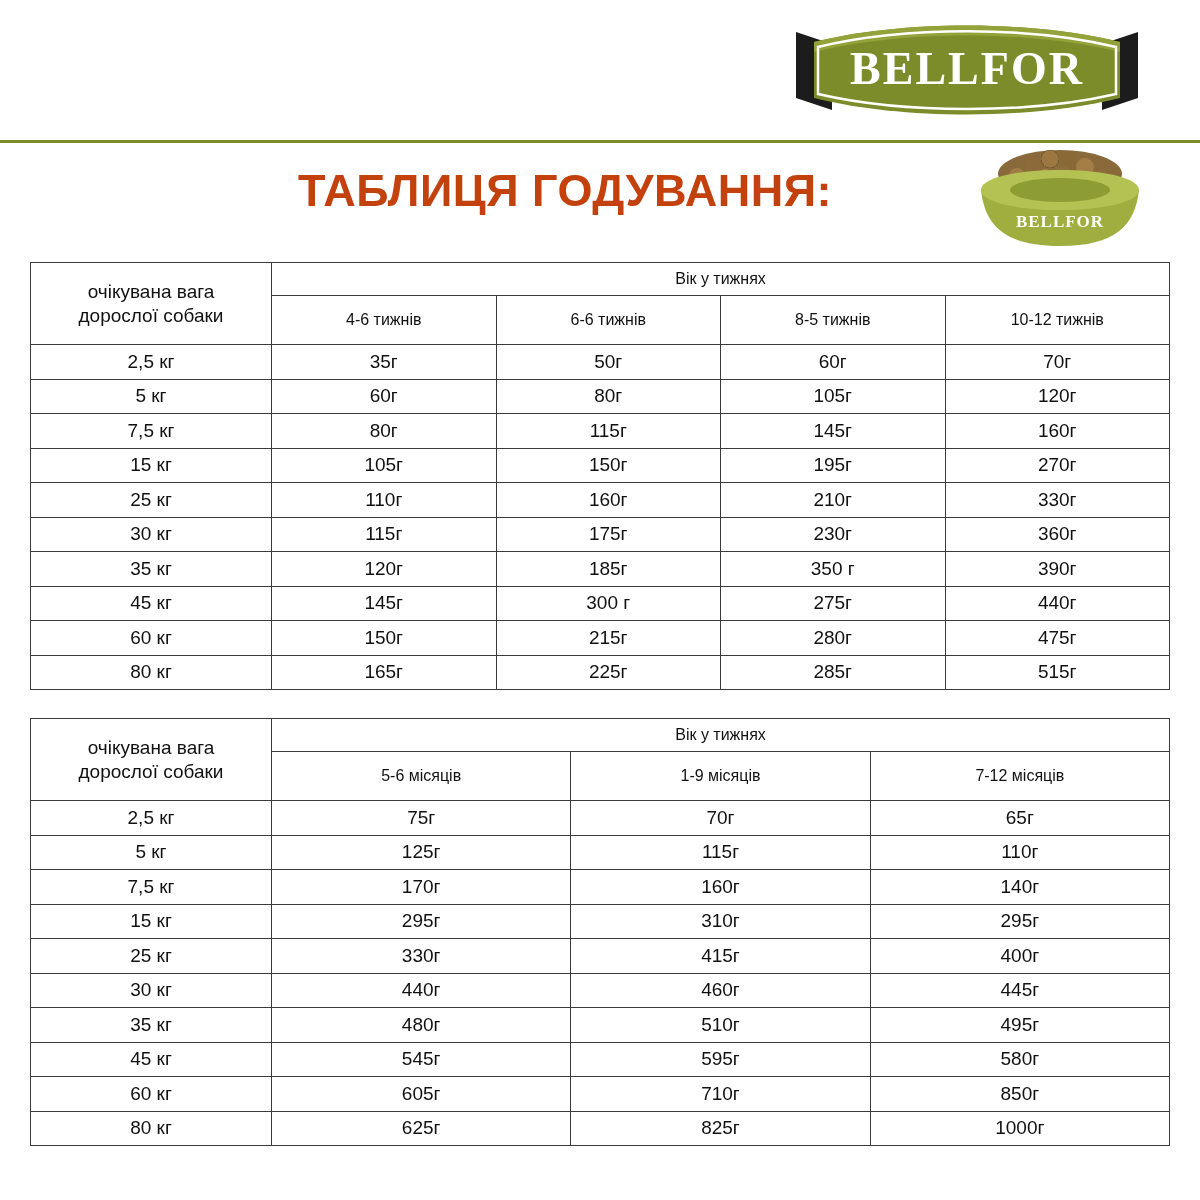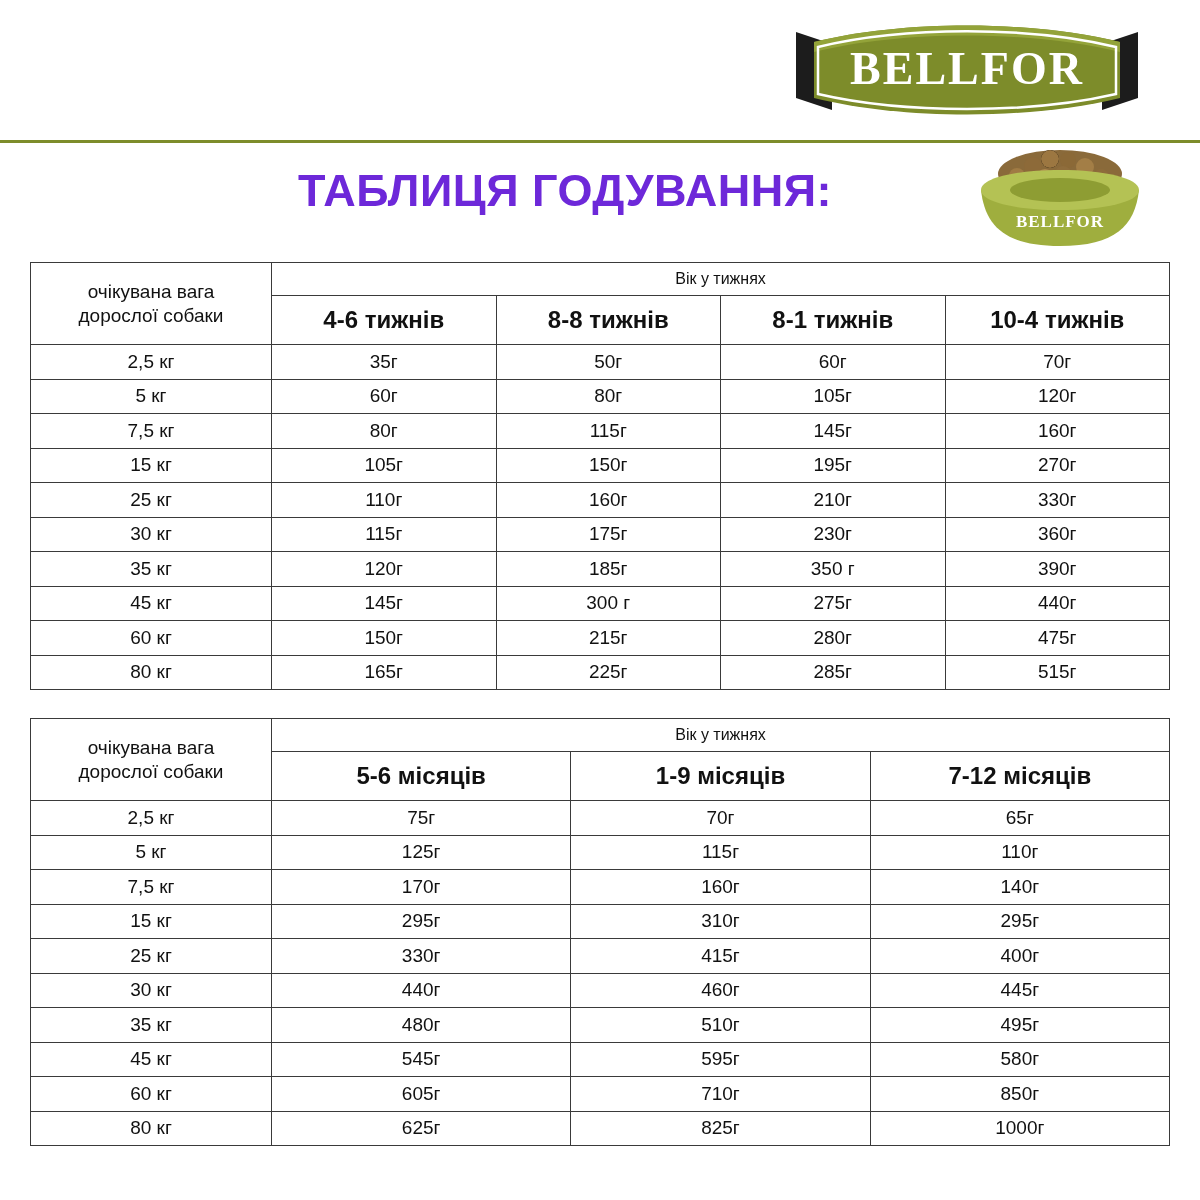--- a/index.html
+++ b/index.html
@@ -39,21 +39,21 @@
   
   .title {
     position: absolute;
     left: 0;
     top: 165px;
     width: 1200px;
     text-align: center;
     font-size: 45px;
     font-weight: bold;
     letter-spacing: 0.5px;
-    color: #6d28d9;
+    color: #c2410c;
     padding-right: 70px;
     box-sizing: border-box;
   }
 
   
   .bowl-wrap {
     position: absolute;
     right: 35px;
     top: 128px;
     width: 210px;
@@ -92,22 +92,21 @@
     line-height: 1.25;
     padding: 4px 6px;
     vertical-align: middle;
   }
   .group-head {
     height: 32px;
     font-size: 16px;
   }
   .sub-head {
     height: 48px;
-    font-size: 24px;
-    font-weight: bold;
+    font-size: 16px;
   }
   .weight-col { width: 228px; }
   tbody td { height: 33.5px; }
 </style>
 </head>
 <body>
 
 <div class="top-band">
   <div class="logo-wrap">
     <svg class="logo-svg" viewBox="0 0 350 112" width="350" height="112" aria-hidden="true">
@@ -155,23 +154,23 @@
     <thead>
       <tr>
         <th class="weight-col corner-cell" rowspan="2">
           <span>очікувана вага</span><br>
           <span>дорослої собаки</span>
         </th>
         <th class="group-head" colspan="4">Вік у тижнях</th>
       </tr>
       <tr class="sub-head-row">
         <th class="sub-head">4-6 тижнів</th>
-        <th class="sub-head">8-8 тижнів</th>
-        <th class="sub-head">8-1 тижнів</th>
-        <th class="sub-head">10-4 тижнів</th>
+        <th class="sub-head">6-6 тижнів</th>
+        <th class="sub-head">8-5 тижнів</th>
+        <th class="sub-head">10-12 тижнів</th>
       </tr>
     </thead>
     <tbody>
         <tr>
           <td class="weight-col">2,5 кг</td>
           <td>35г</td>
           <td>50г</td>
           <td>60г</td>
           <td>70г</td>
         </tr>

